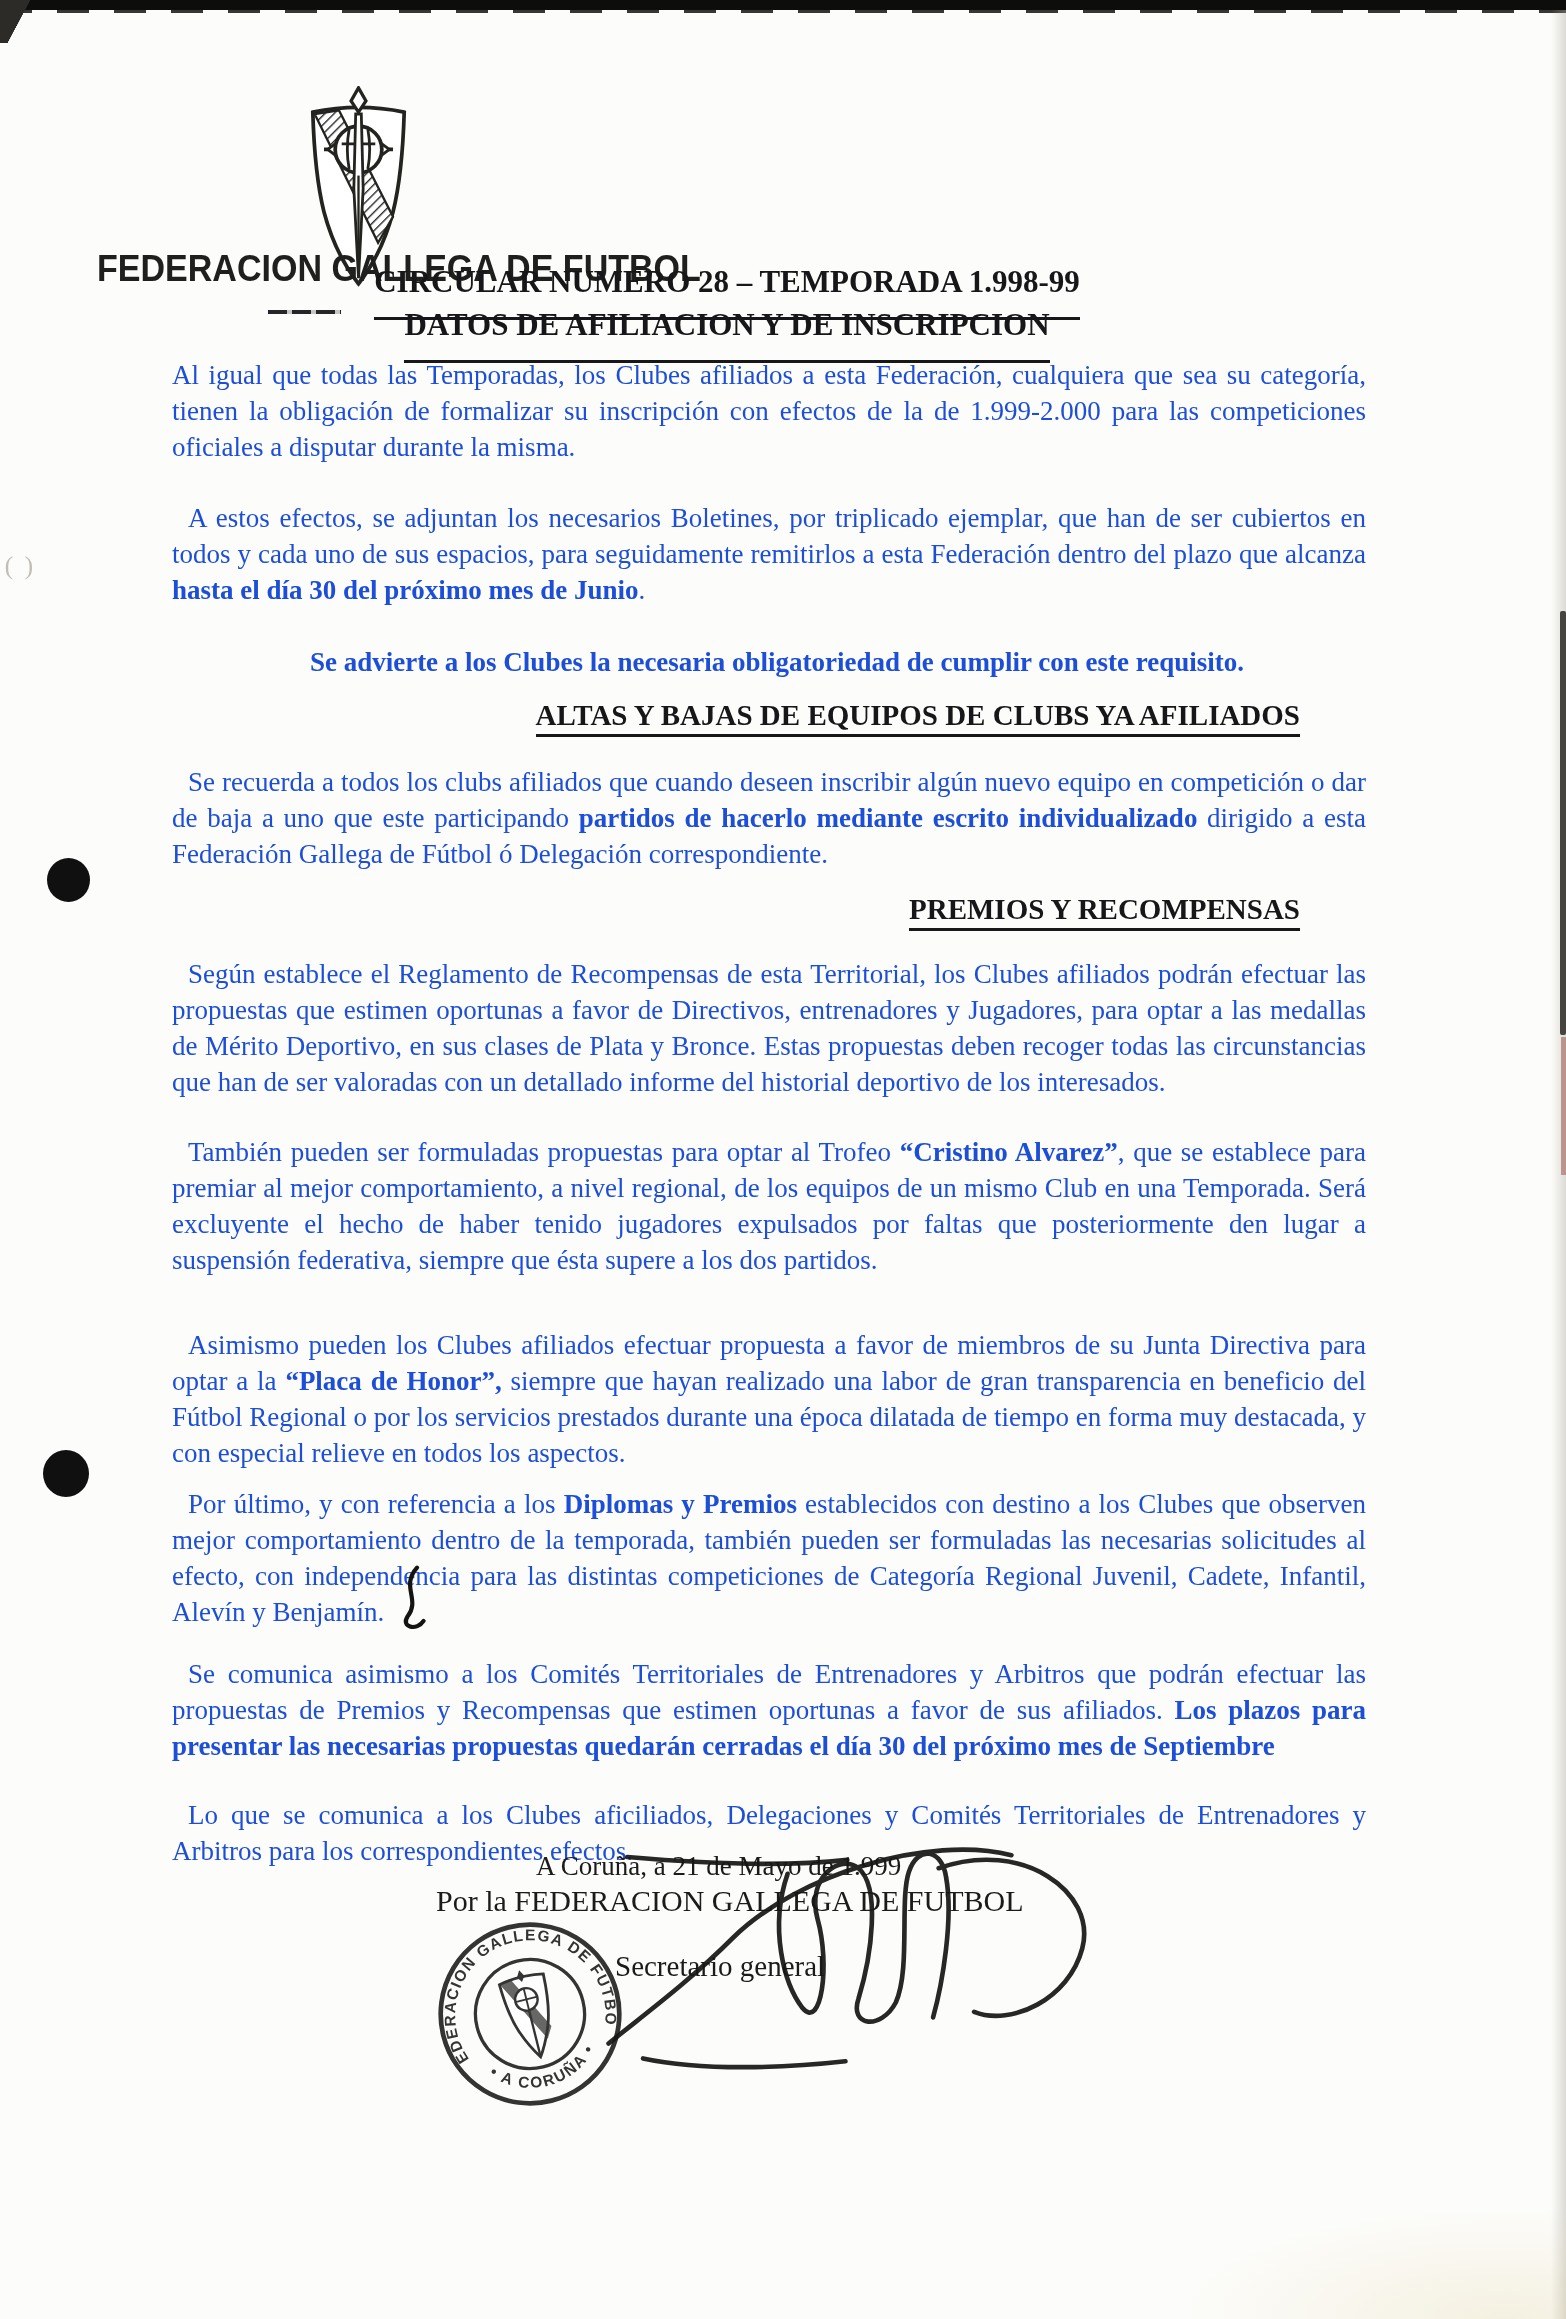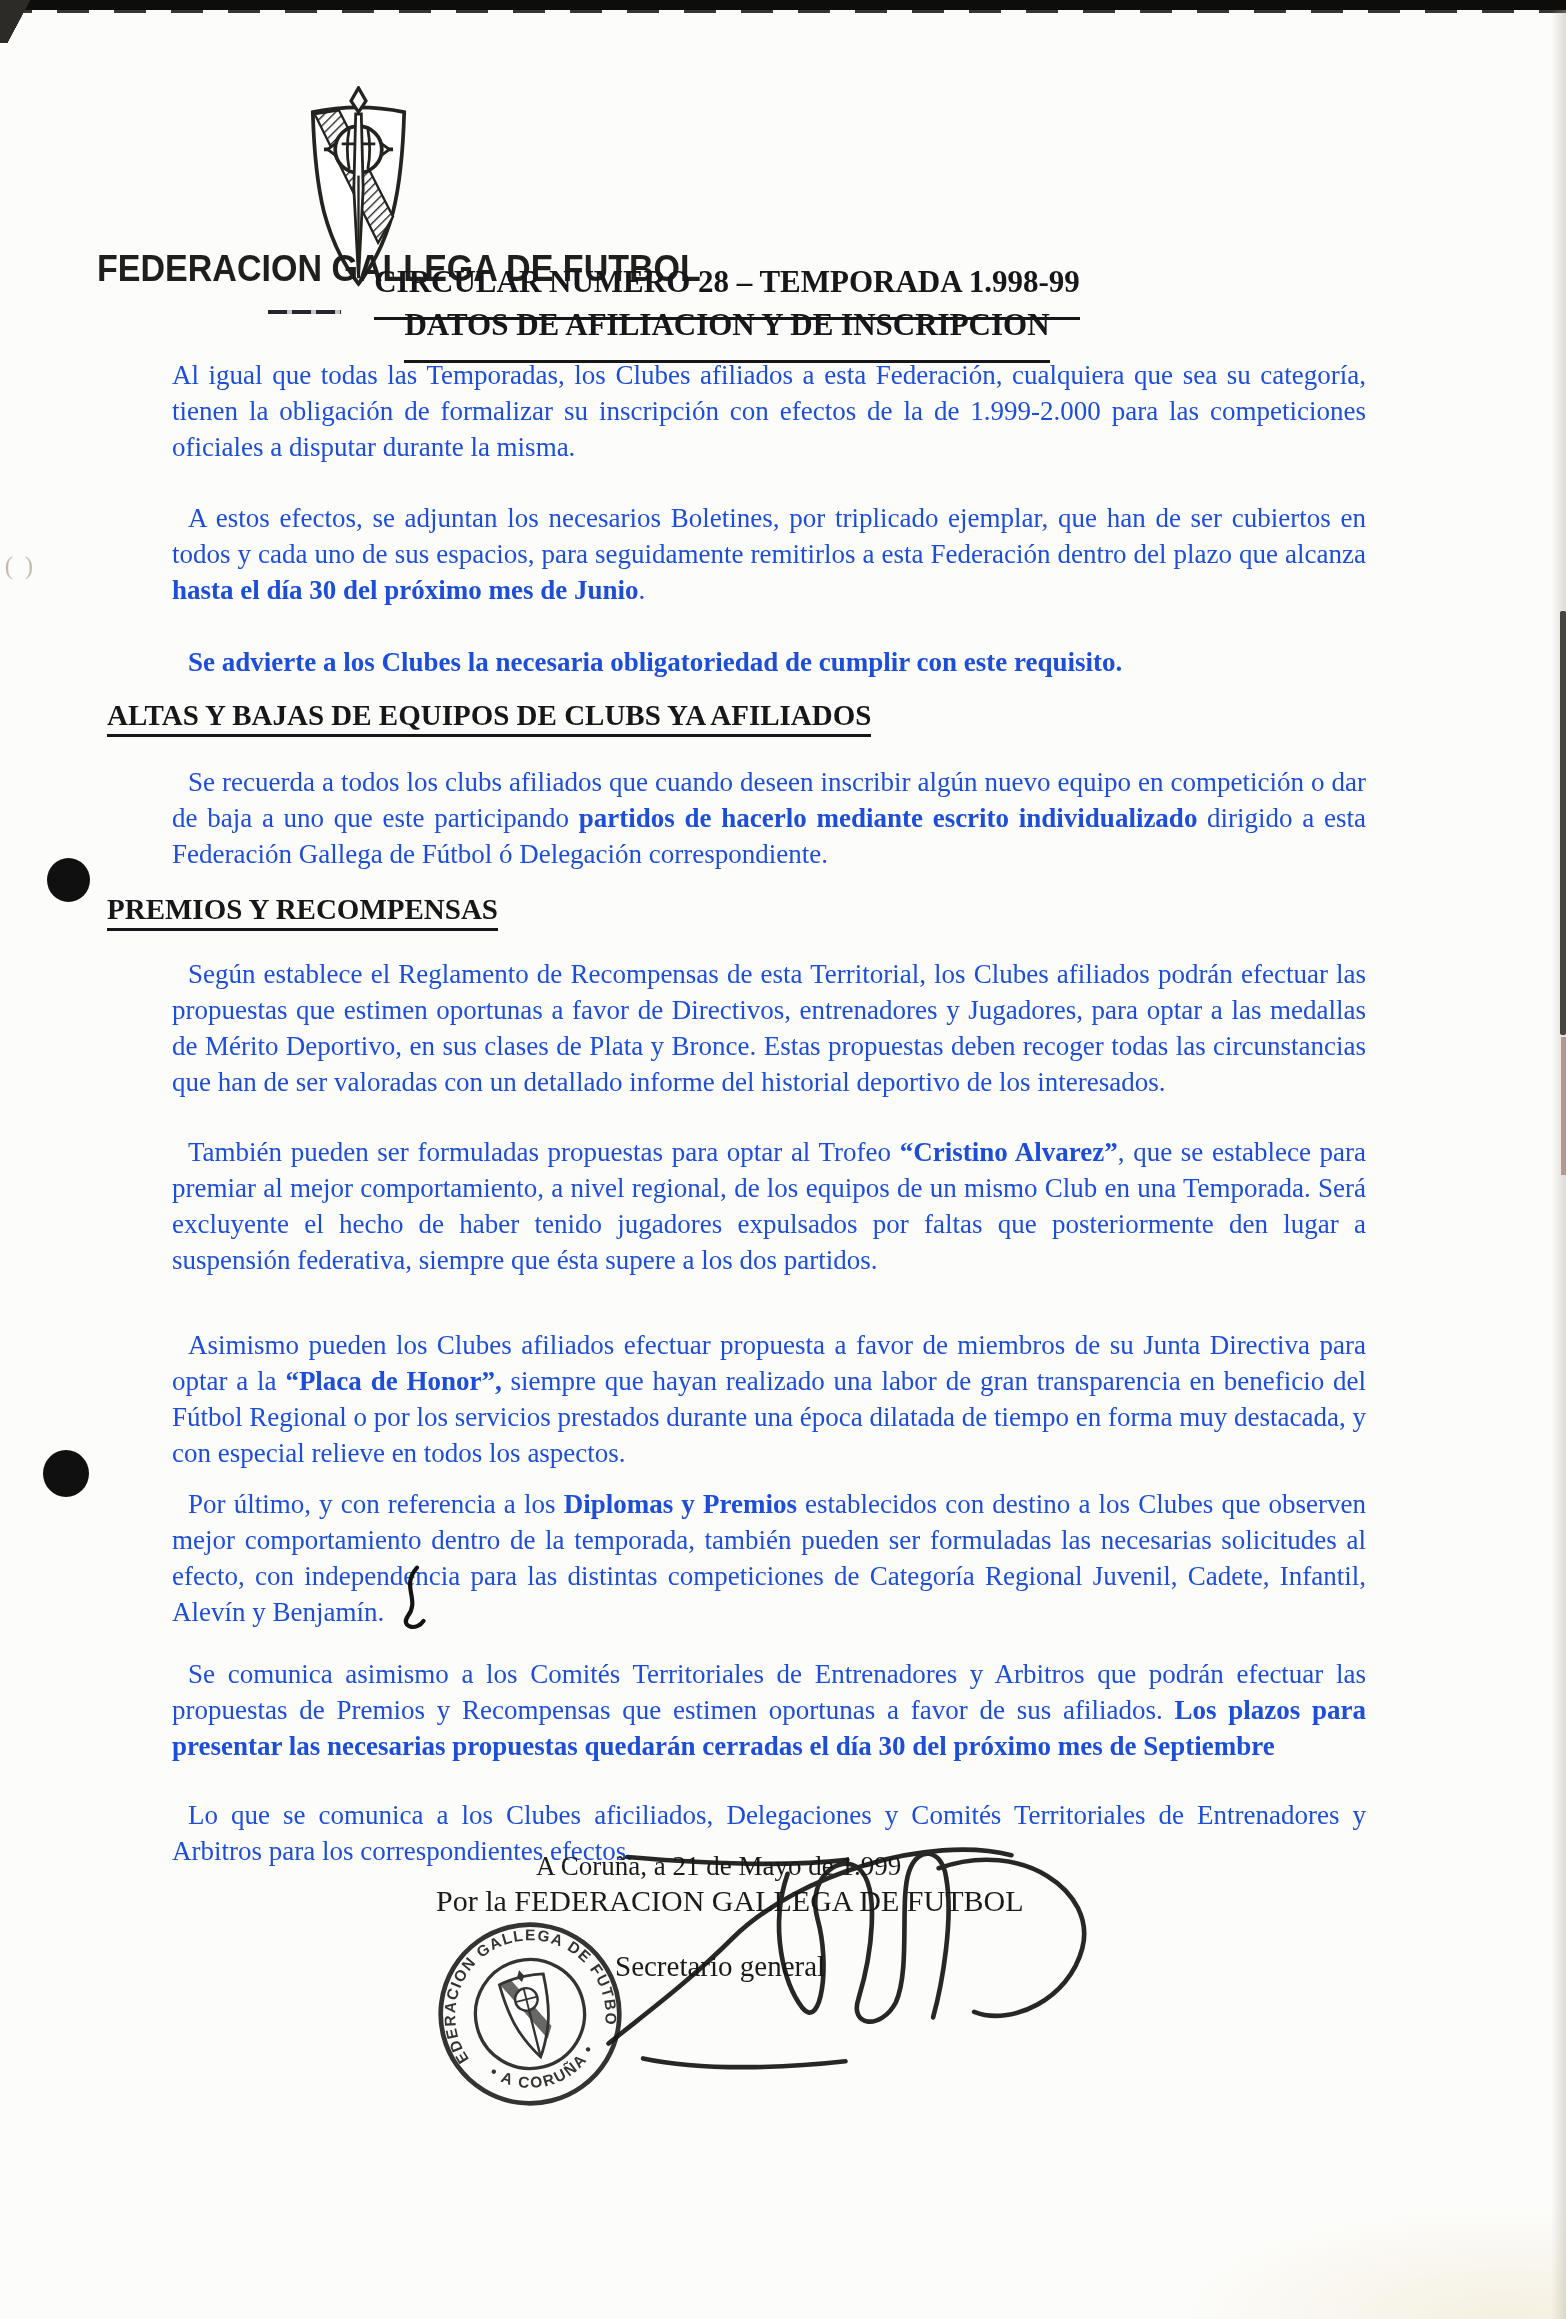--- a/index.html
+++ b/index.html
@@ -48,23 +48,23 @@
   .t2{top:307px;}
 
   
   .para{
     position:absolute;left:172px;width:1194px;
     font-size:27px;line-height:36px;text-align:justify;
     color:#1d4ed8;
   }
   .indent{text-indent:16px;}
   .b{font-weight:bold;}
-  .advert{font-weight:bold;text-align:left;}
+  .advert{font-weight:bold;text-align:center;}
   .sec-head{
-    position:absolute;left:107px;width:1193px;text-align:left;
+    position:absolute;left:107px;width:1193px;text-align:right;
     font-size:29px;font-weight:bold;white-space:nowrap;color:#17171a;
   }
   .sec-head span{display:inline-block;border-bottom:3.7px solid #17171a;padding-bottom:1.9px;}
 
   
   .close-line{position:absolute;white-space:nowrap;color:#1b1b19;}
   .place-date{left:536px;top:1851px;font-size:27px;}
   .signed-by{left:436px;top:1884px;font-size:30px;}
   .signer-title{left:615px;top:1950px;font-size:29px;}
 

